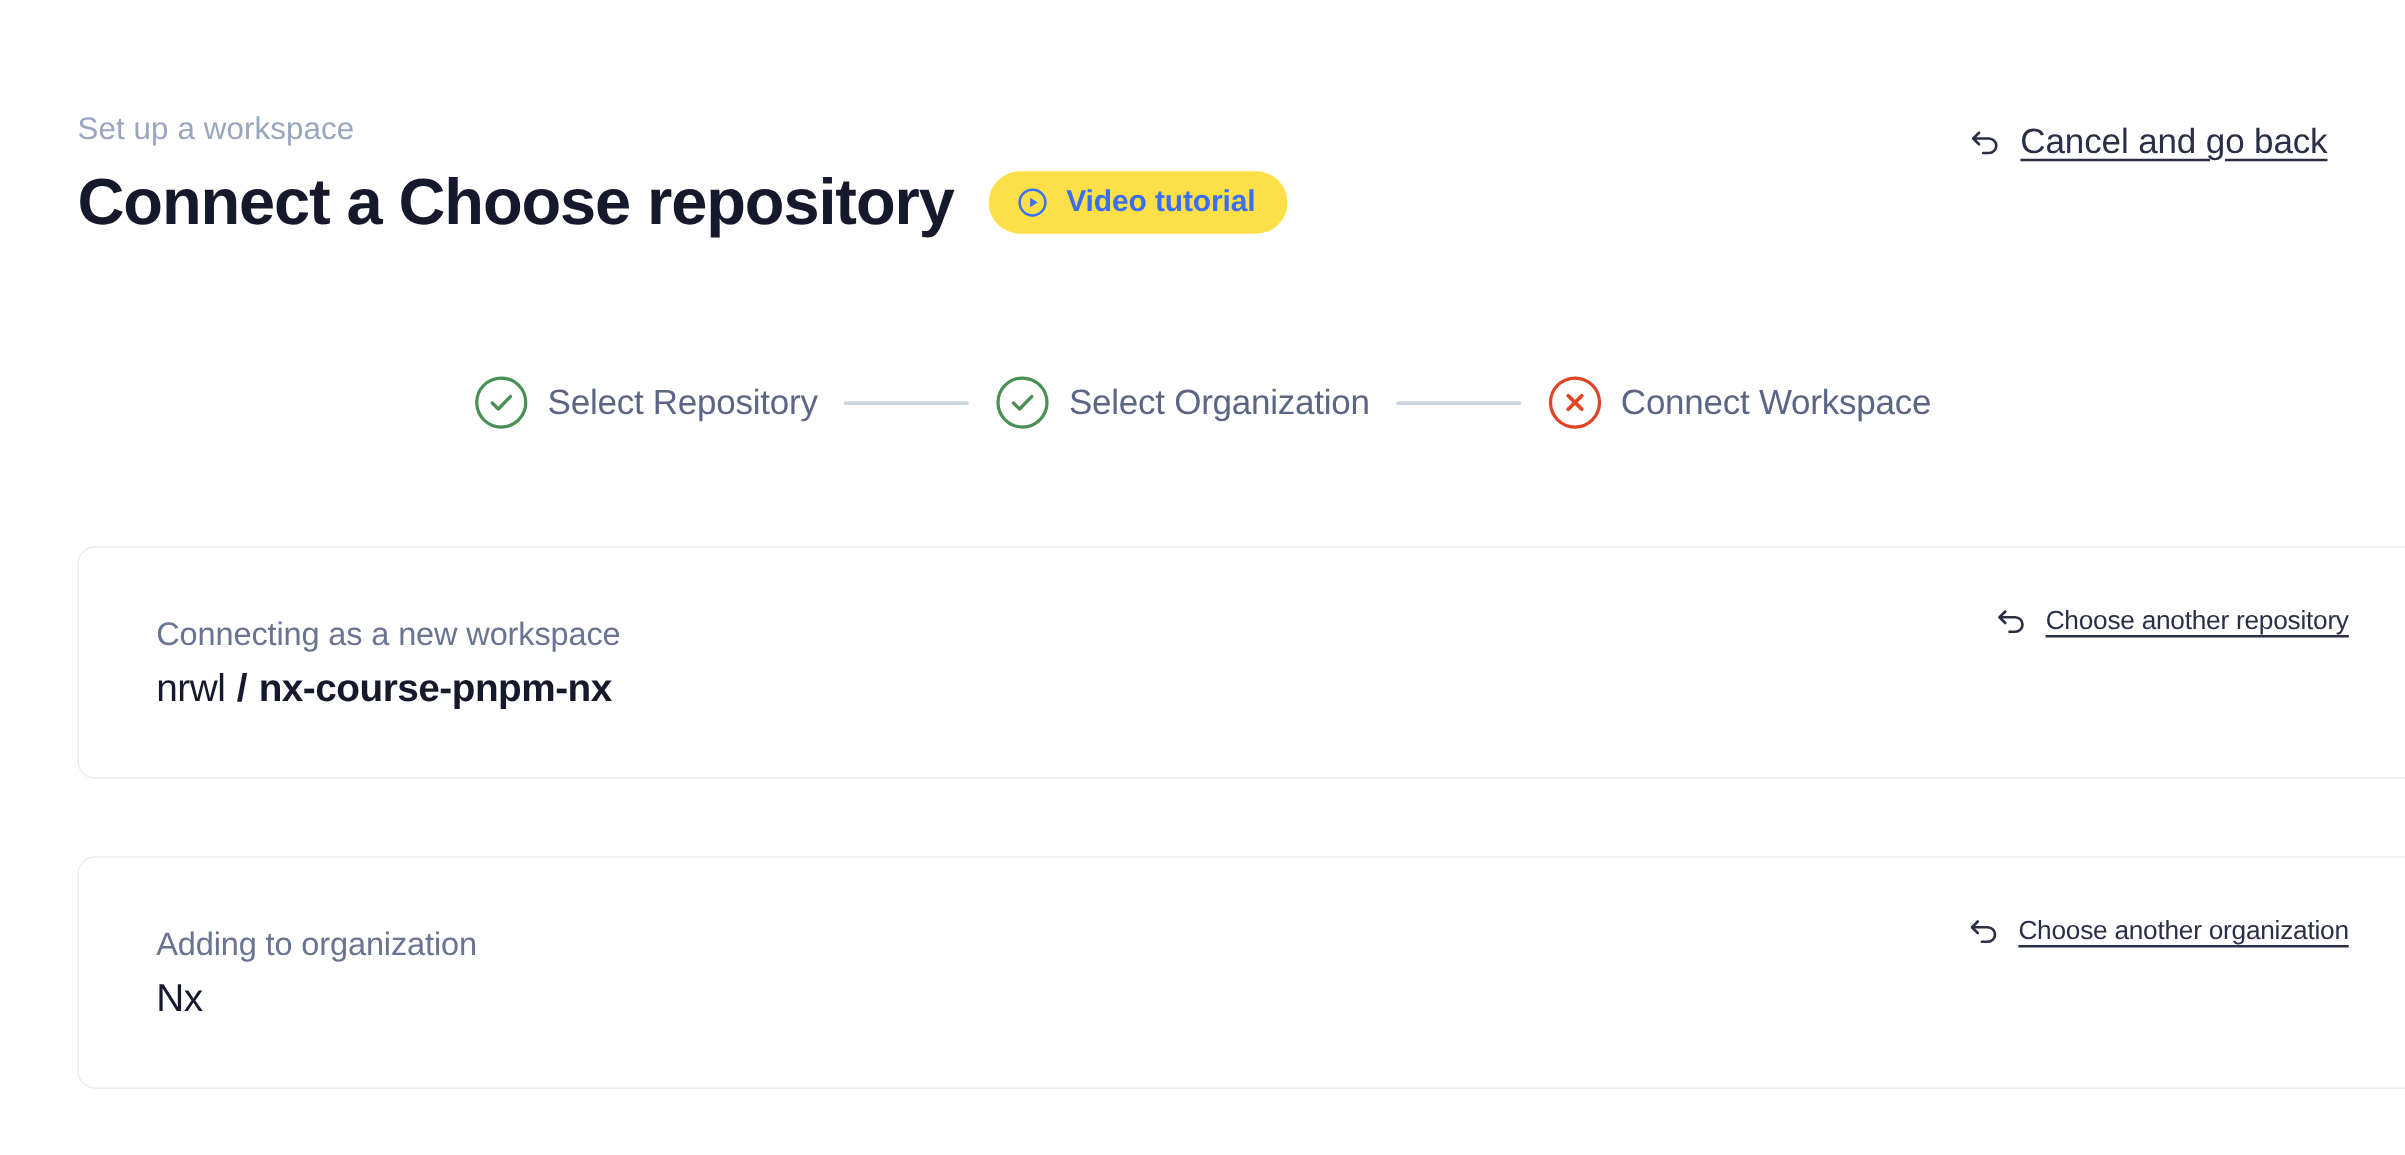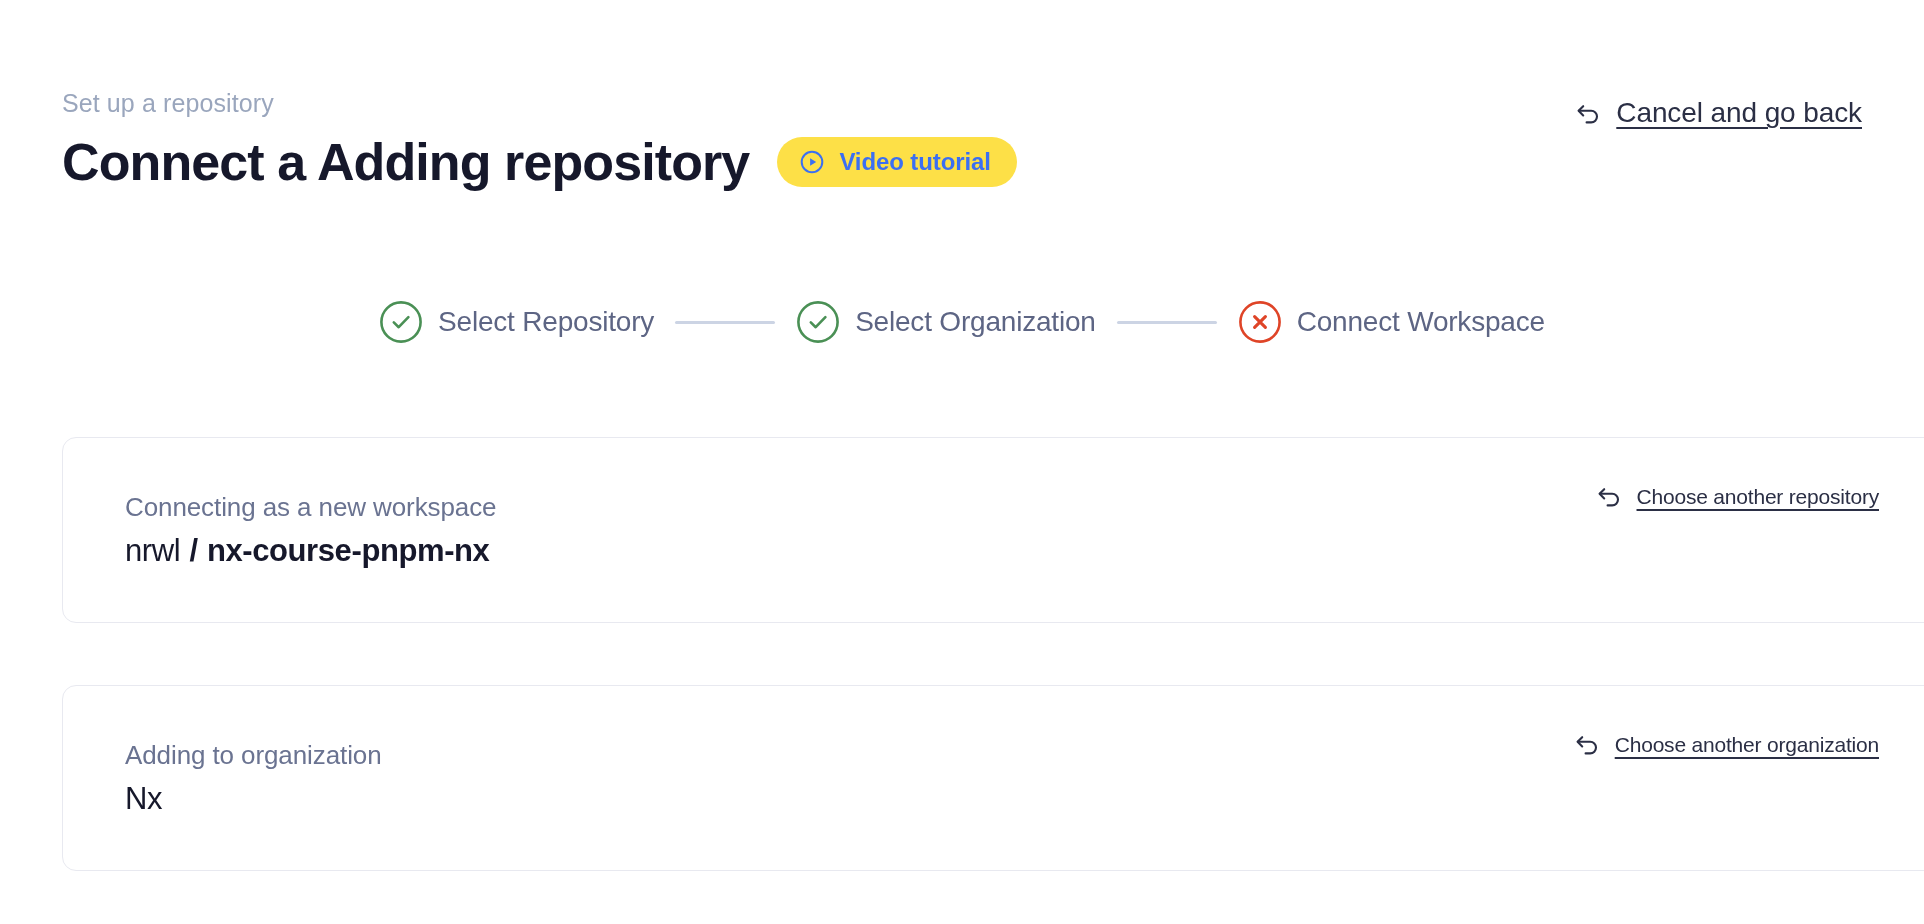--- a/index.html
+++ b/index.html
@@ -191,24 +191,24 @@
     letter-spacing: -0.2px;
     white-space: nowrap;
   }
 </style>
 </head>
 <body>
 
 <div class="page">
 
   <div class="header">
-    <div class="breadcrumb">Set up a repository</div>
+    <div class="breadcrumb">Set up a workspace</div>
 
     <div class="title-row">
-      <h1 class="page-title">Connect a Adding repository</h1>
+      <h1 class="page-title">Connect a Choose repository</h1>
 
       <button class="video-pill">
         <span class="play-icon">
           <svg viewBox="0 0 26 26" width="26" height="26" fill="none" xmlns="http://www.w3.org/2000/svg">
             <circle cx="13" cy="13" r="10.3" stroke="#3b6ff2" stroke-width="2"></circle>
             <path d="M11.1 9.2 L17.2 13 L11.1 16.8 Z" fill="#3b6ff2"></path>
           </svg>
         </span>
         <span class="label">Video tutorial</span>
       </button>

